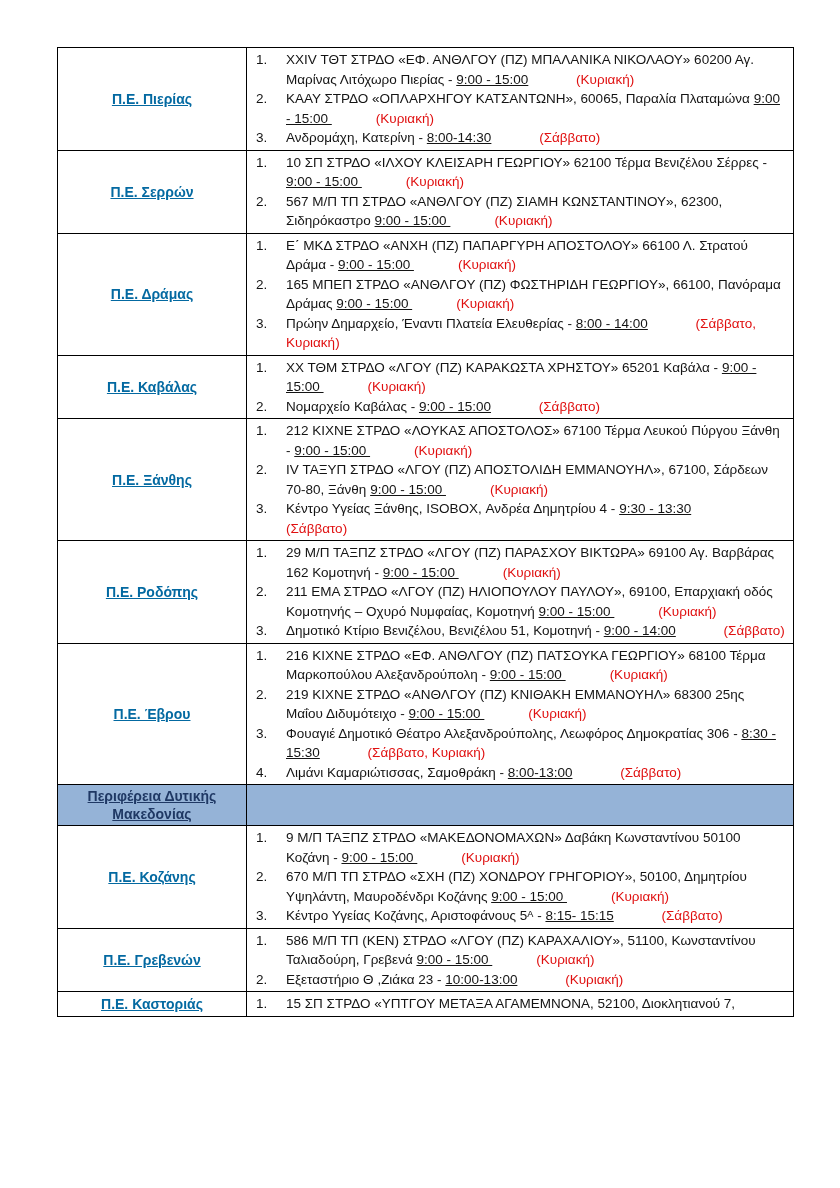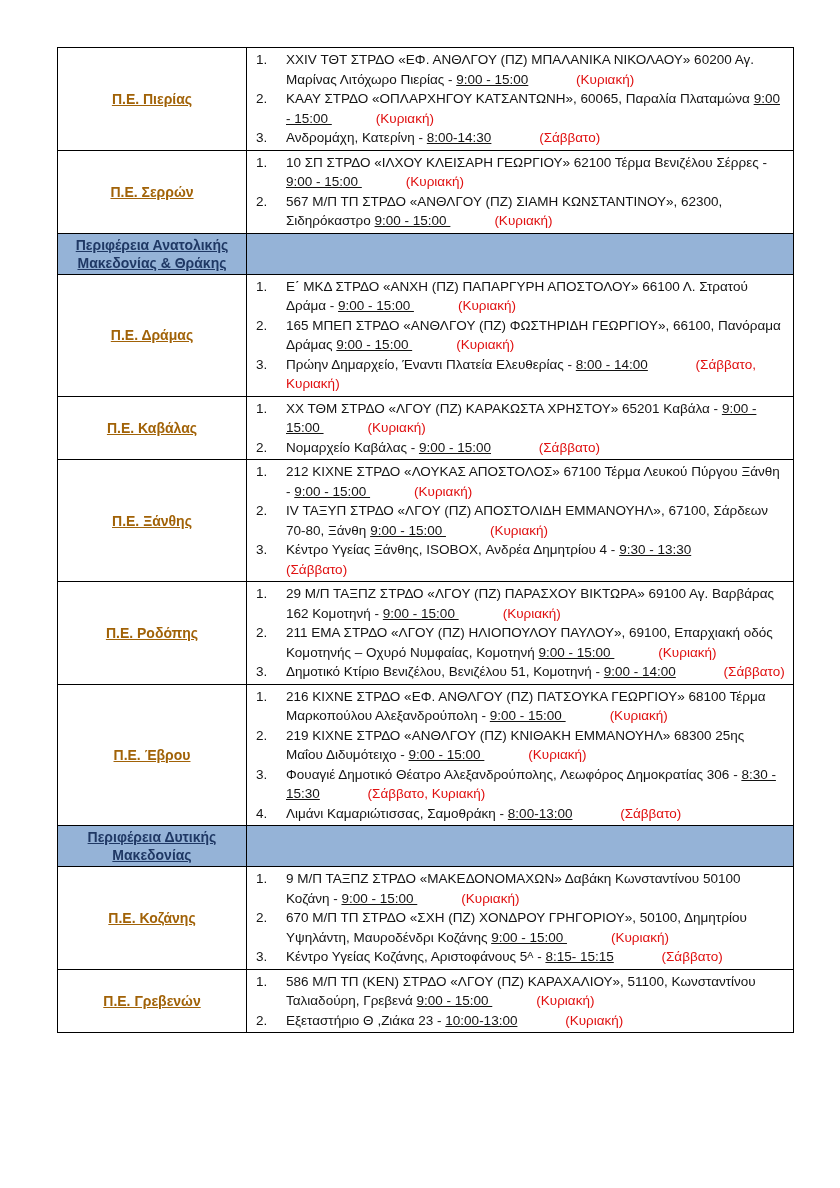--- a/index.html
+++ b/index.html
@@ -2,21 +2,21 @@
 <html lang="el"><head>
 <meta charset="utf-8">
 <style>
   html,body{margin:0;padding:0;background:#ffffff;}
   body{width:840px;height:1188px;font-family:"Liberation Sans",sans-serif;}
   .page{position:relative;width:840px;height:1188px;background:#fff;overflow:hidden;}
   table.loc{position:absolute;left:57px;top:47px;width:736px;border-collapse:collapse;table-layout:fixed;}
   table.loc td{border:1.5px solid #000;}
   td.c1{width:189px;text-align:center;vertical-align:middle;padding:2px 4px;}
   td.c2{width:547px;vertical-align:top;padding:2px 8px 2px 6px;}
-  .rlink{color:#a16207;font-weight:bold;text-decoration:underline;font-size:14px;line-height:18px;cursor:pointer;}
+  .rlink{color:#0369a1;font-weight:bold;text-decoration:underline;font-size:14px;line-height:18px;cursor:pointer;}
   tr.band td{background:#95b3d7;}
   .bandlabel{color:#1f3864;font-weight:bold;text-decoration:underline;font-size:14px;line-height:18px;}
   .item{display:flex;font-size:13.5px;line-height:19.5px;color:#141414;}
   .num{flex:0 0 30px;padding-left:3px;}
   .txt{flex:1;}
   .seg-u{text-decoration:underline;text-align:right;}
   .seg-r{color:#e01010;padding-left:44px;}
 </style>
 </head>
 <body>
@@ -50,24 +50,20 @@
           <td class="c2">
             <div class="item">
               <span class="num">1.</span>
               <span class="txt"><span class="seg-n">10 ΣΠ ΣΤΡΔΟ «ΙΛΧΟΥ ΚΛΕΙΣΑΡΗ ΓΕΩΡΓΙΟΥ» 62100 Τέρμα Βενιζέλου Σέρρες - </span><span class="seg-u">9:00 - 15:00 </span><span class="seg-r">(Κυριακή)</span></span>
             </div>
             <div class="item">
               <span class="num">2.</span>
               <span class="txt"><span class="seg-n">567 Μ/Π ΤΠ ΣΤΡΔΟ «ΑΝΘΛΓΟΥ (ΠΖ) ΣΙΑΜΗ ΚΩΝΣΤΑΝΤΙΝΟΥ», 62300, Σιδηρόκαστρο </span><span class="seg-u">9:00 - 15:00 </span><span class="seg-r">(Κυριακή)</span></span>
             </div>
           </td>
-        </tr>
-        <tr class="band">
-          <td class="c1"><span class="bandlabel"><span>Περιφέρεια Ανατολικής</span><br><span>Μακεδονίας &amp; Θράκης</span></span></td>
-          <td class="c2"></td>
         </tr>
         <tr>
           <td class="c1"><span class="rlink">Π.Ε. Δράμας</span></td>
           <td class="c2">
             <div class="item">
               <span class="num">1.</span>
               <span class="txt"><span class="seg-n">Ε΄ ΜΚΔ ΣΤΡΔΟ «ΑΝΧΗ (ΠΖ) ΠΑΠΑΡΓΥΡΗ ΑΠΟΣΤΟΛΟΥ» 66100 Λ. Στρατού Δράμα - </span><span class="seg-u">9:00 - 15:00 </span><span class="seg-r">(Κυριακή)</span></span>
             </div>
             <div class="item">
               <span class="num">2.</span>
@@ -174,15 +170,24 @@
             <div class="item">
               <span class="num">1.</span>
               <span class="txt"><span class="seg-n">586 Μ/Π ΤΠ (ΚΕΝ) ΣΤΡΔΟ «ΛΓΟΥ (ΠΖ) ΚΑΡΑΧΑΛΙΟΥ», 51100, Κωνσταντίνου Ταλιαδούρη, Γρεβενά </span><span class="seg-u">9:00 - 15:00 </span><span class="seg-r">(Κυριακή)</span></span>
             </div>
             <div class="item">
               <span class="num">2.</span>
               <span class="txt"><span class="seg-n">Εξεταστήριο Θ ,Ζιάκα 23 - </span><span class="seg-u">10:00-13:00</span><span class="seg-r"> (Κυριακή)</span></span>
             </div>
           </td>
         </tr>
+        <tr>
+          <td class="c1"><span class="rlink">Π.Ε. Καστοριάς</span></td>
+          <td class="c2">
+            <div class="item">
+              <span class="num">1.</span>
+              <span class="txt"><span class="seg-n">15 ΣΠ ΣΤΡΔΟ «ΥΠΤΓΟΥ ΜΕΤΑΞΑ ΑΓΑΜΕΜΝΟΝΑ, 52100, Διοκλητιανού 7,</span></span>
+            </div>
+          </td>
+        </tr>
       </tbody>
   </table>
 </div>
 
 </body></html>

